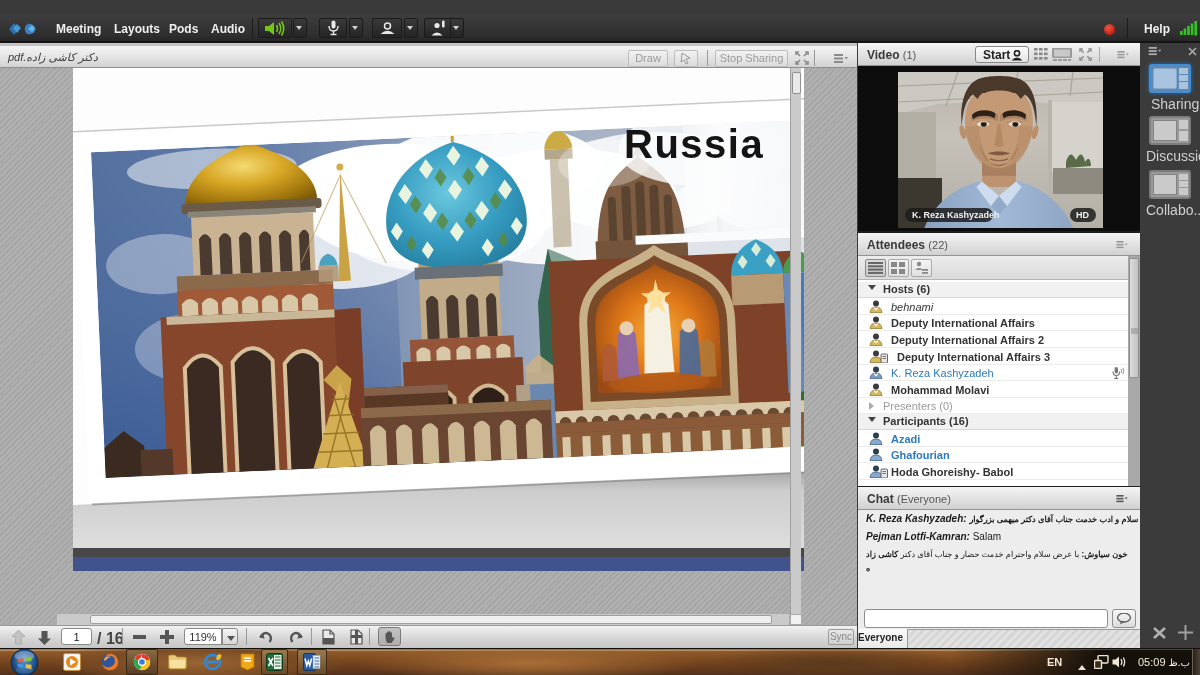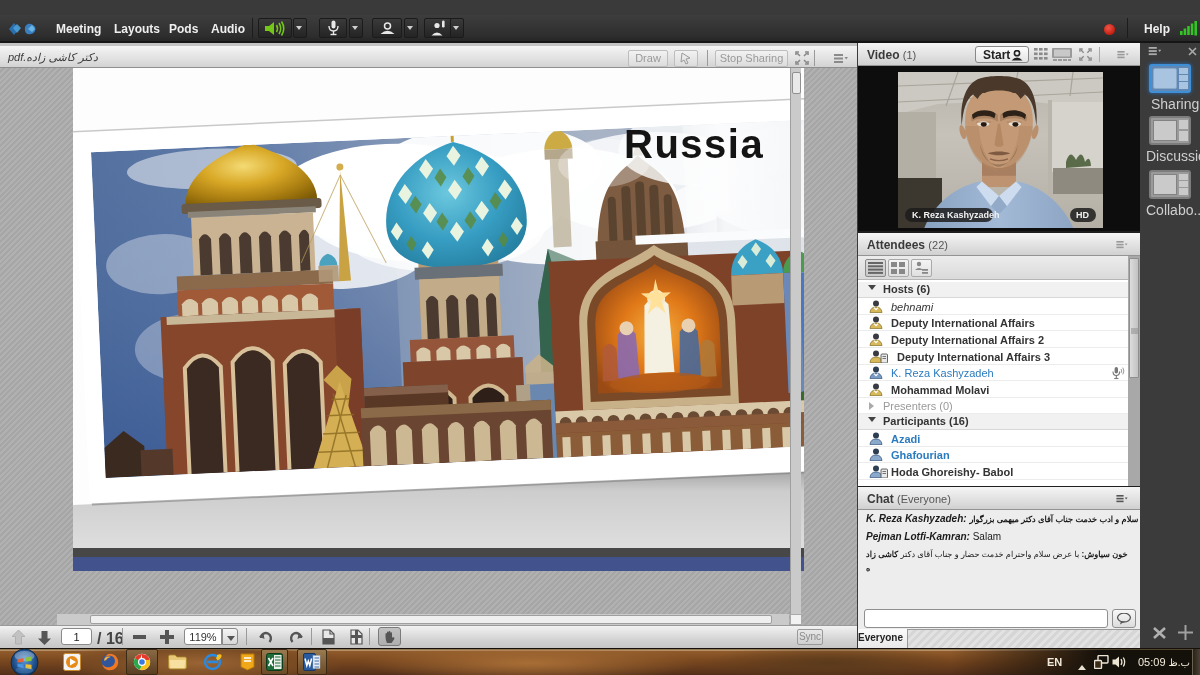--- a/index.html
+++ b/index.html
@@ -33,21 +33,21 @@
   background:linear-gradient(#f2f2f2,#dcdcdc); text-align:center; }
 #sharecontent { left:0; top:25px; width:857px; height:557px;
   background:repeating-linear-gradient(135deg,#b1b1b1 0 2px,#a6a6a6 2px 4px); }
 #page { left:73px; top:0; width:731px; height:503px; background:#fdfdfd; overflow:hidden; }
 #vscroll { left:790px; top:0; width:11px; height:546px; background:#cacaca; border-left:1px solid #9f9f9f; }
 #vthumb { left:1px; top:4px; width:9px; height:22px; background:#e9e9e9; border:1px solid #909090; border-radius:2px; }
 #hscroll { left:57px; top:546px; width:732px; height:11px; background:#cacaca; }
 #hthumb { left:33px; top:1px; width:682px; height:9px; background:#efefef; border:1px solid #9f9f9f; border-radius:2px; }
 #sharetoolbar { left:0; top:582px; width:857px; height:23px;
   background:linear-gradient(#f2f2f2,#d4d4d4 60%,#c6c6c6); border-top:1px solid #9a9a9a; }
-#syncbtn { left:797px; top:3px; width:26px; height:16px; border:1px solid #999; border-radius:2px;
+#syncbtn { left:828px; top:3px; width:26px; height:16px; border:1px solid #999; border-radius:2px;
   background:linear-gradient(#e8e8e8,#cfcfcf); color:#8a8a8a; font-size:10px; text-align:center; line-height:14px; }
 
 
 #rightpanel { left:858px; top:43px; width:282px; height:605px; background:#1e1e1e; }
 .podheader { position:absolute; left:0; width:282px; height:23px;
   background:linear-gradient(#f5f5f5,#dcdcdc 70%,#d0d0d0); border-bottom:1px solid #949494; }
 .podheader .ptitle { position:absolute; left:9px; top:5px; font-size:12px; font-weight:bold; color:#3a3a3a; }
 .podheader .pcount { font-weight:normal; font-size:11px; color:#555; }
 
 

